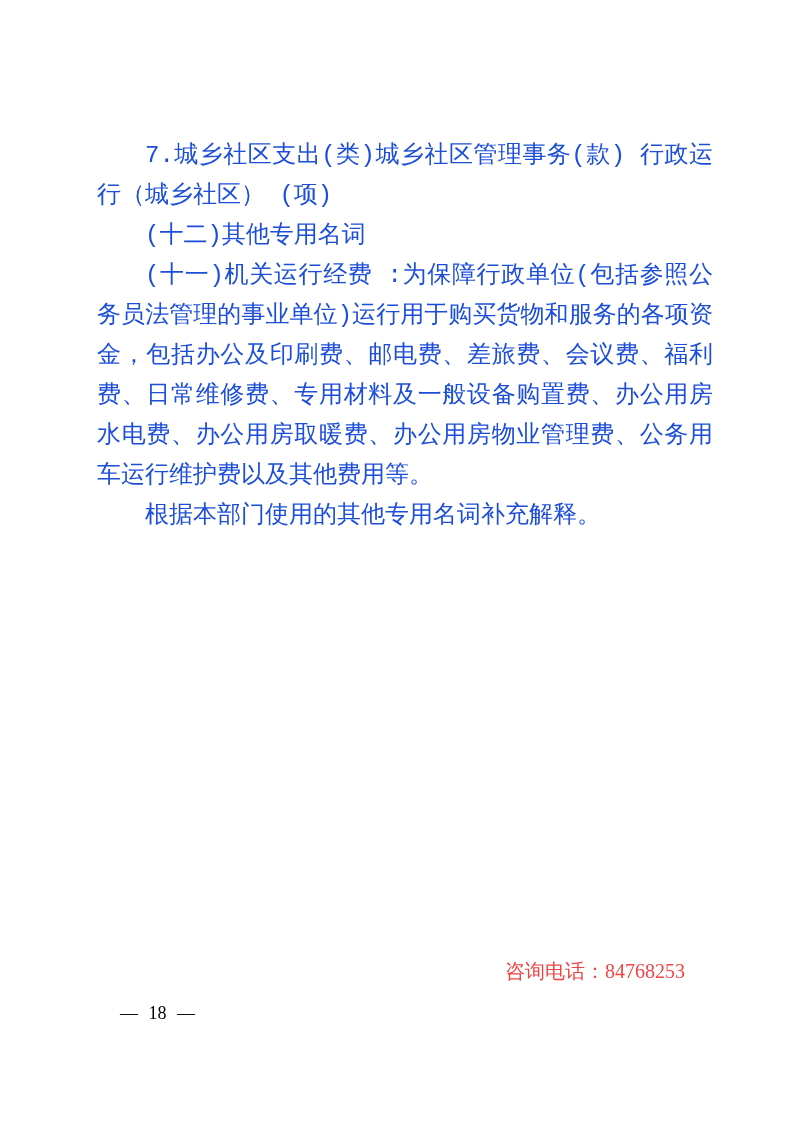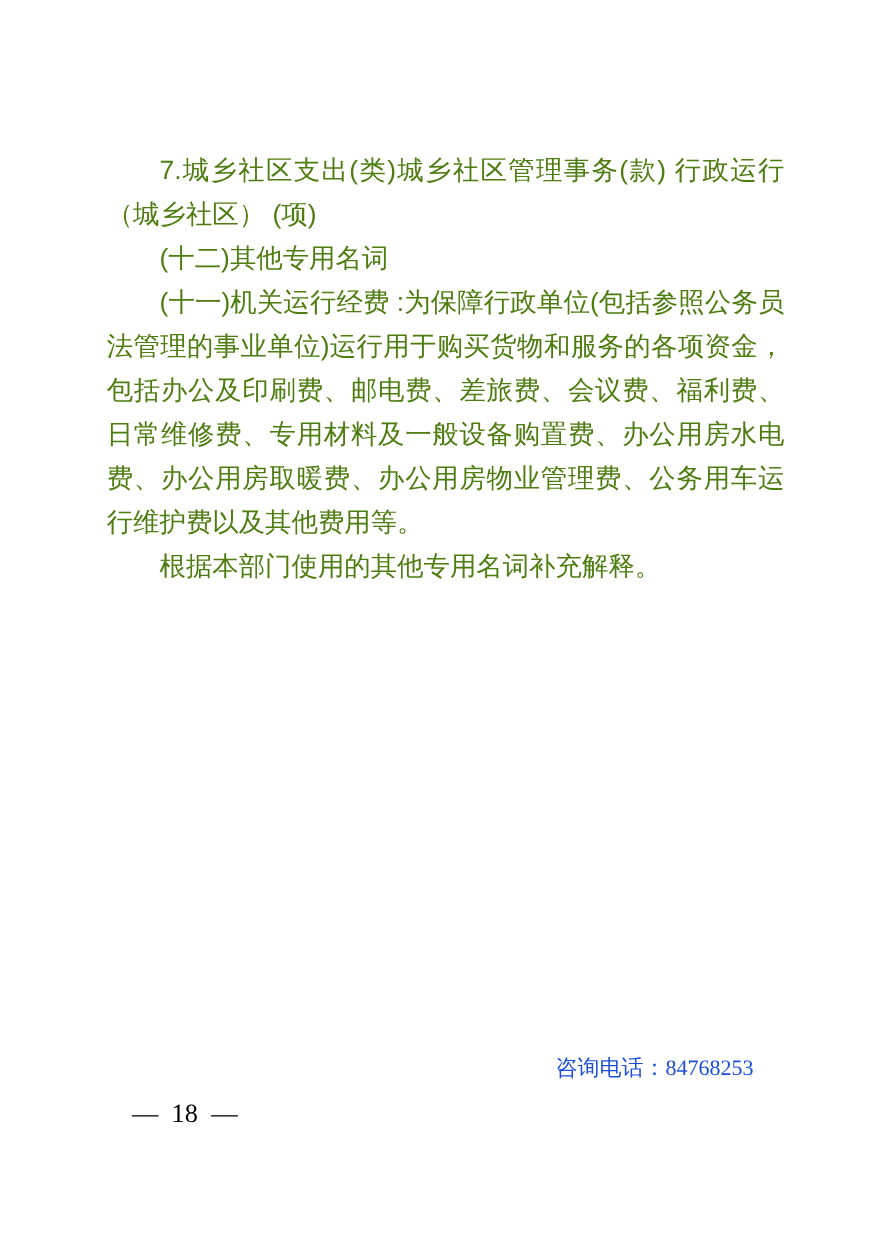--- a/index.html
+++ b/index.html
@@ -12,48 +12,49 @@
     height: 1122px;
     background: #ffffff;
     overflow: hidden;
     font-family: "Liberation Sans", sans-serif;
   }
   .content {
     position: absolute;
     left: 97px;
     top: 136px;
     width: 616px;
-    color: #4d7c0f;
+    color: #1d4ed8;
     font-size: 24px;
     line-height: 40px;
     text-align: justify;
     text-justify: inter-ideograph;
+    font-family: Liberation Mono, monospace;
   }
   .content p {
     margin: 0;
     padding: 0;
     text-indent: 2em;
   }
   .footer-phone {
     position: absolute;
     top: 958px;
     right: 108px;
-    color: #1d4ed8;
+    color: #ef4444;
     font-family: "Liberation Serif", serif;
     font-size: 20px;
     line-height: 26px;
     white-space: nowrap;
   }
   .page-number {
     position: absolute;
     top: 1000px;
     left: 120px;
     color: #000000;
     font-family: "Liberation Serif", serif;
-    font-size: 24px;
+    font-size: 18px;
     line-height: 26px;
     word-spacing: 6px;
     white-space: nowrap;
     text-align: center;
   }
 </style>
 </head>
 <body>
 
 <div class="page">

